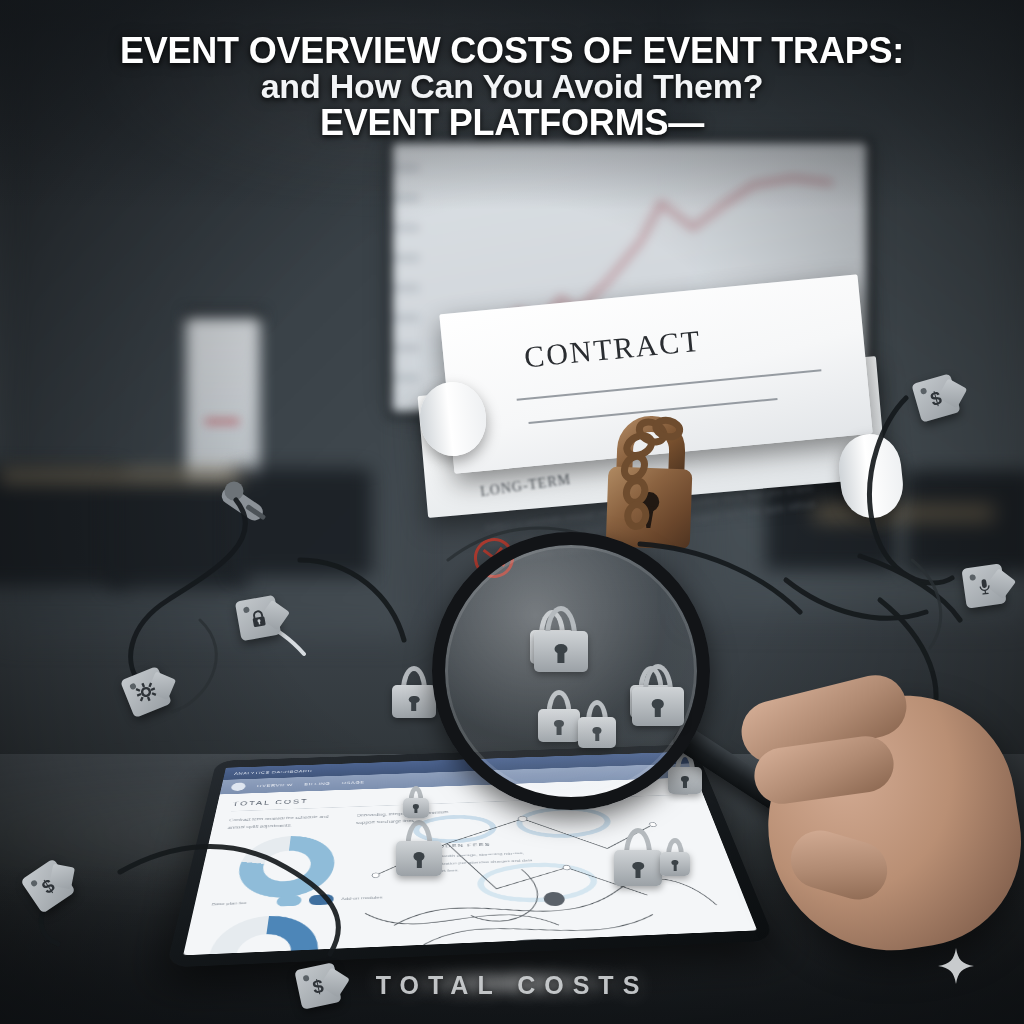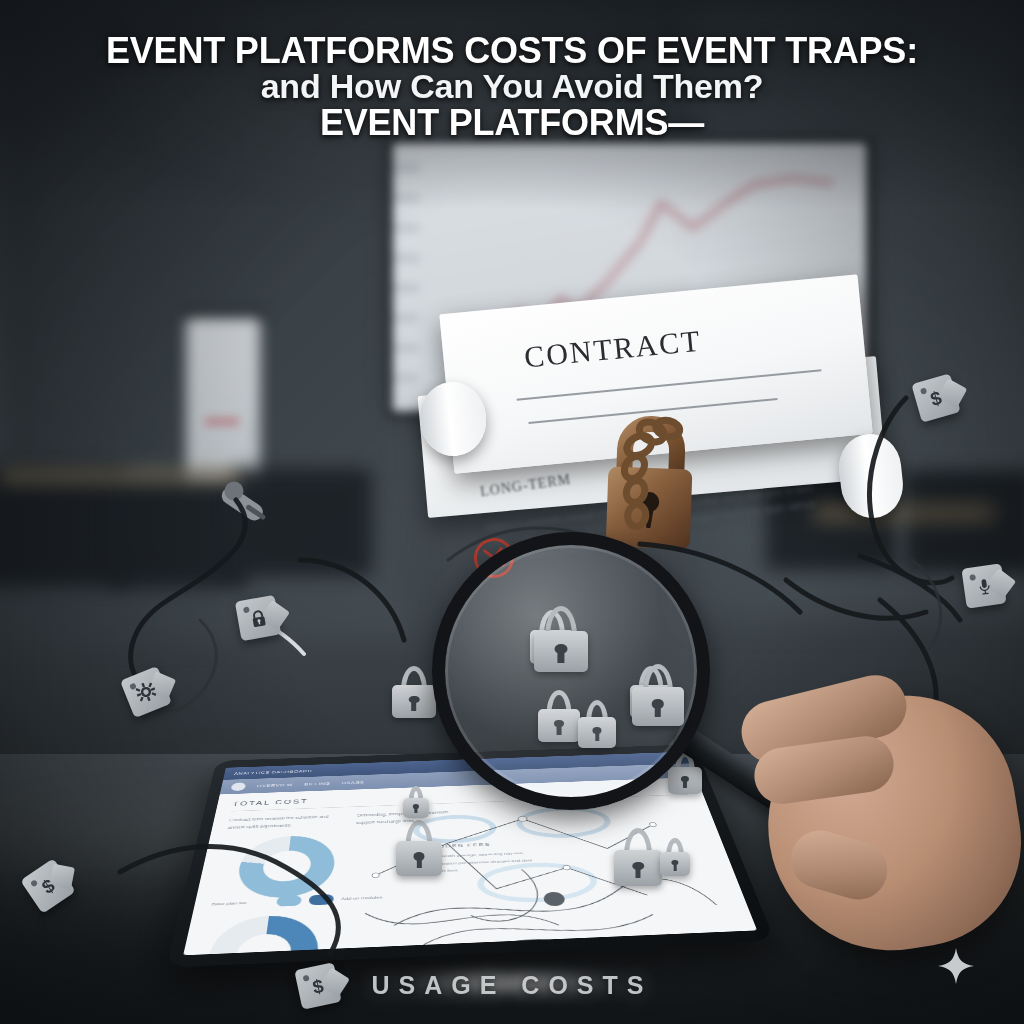--- a/index.html
+++ b/index.html
@@ -491,24 +491,24 @@
   <div class="tag" style="left:298px;top:966px;transform:rotate(-12deg);">
     <div class="tag-hole"></div>
     <div class="tag-glyph">$</div>
   </div>
 
   <div class="vignette"></div>
   <div class="top-scrim"></div>
   <div class="bottom-scrim"></div>
 
   <div class="title-wrap">
-    <div class="title-line t1">EVENT PLATFORMS COSTS OF EVENT TRAPS:</div>
+    <div class="title-line t1">EVENT OVERVIEW COSTS OF EVENT TRAPS:</div>
     <div class="title-line t3">and How Can You Avoid Them?</div>
     <div class="title-line t2">EVENT PLATFORMS—</div>
   </div>
 
   <div class="hc-glow"></div>
-  <div class="hiddencosts">USAGE COSTS</div>
+  <div class="hiddencosts">TOTAL COSTS</div>
   <svg class="sparkle" viewBox="0 0 36 36">
     <path d="M18 0 C20 12 24 16 36 18 C24 20 20 24 18 36 C16 24 12 20 0 18 C12 16 16 12 18 0 Z" fill="#c8cbcd"></path>
   </svg>
 
 </div>
 
 </body></html>

